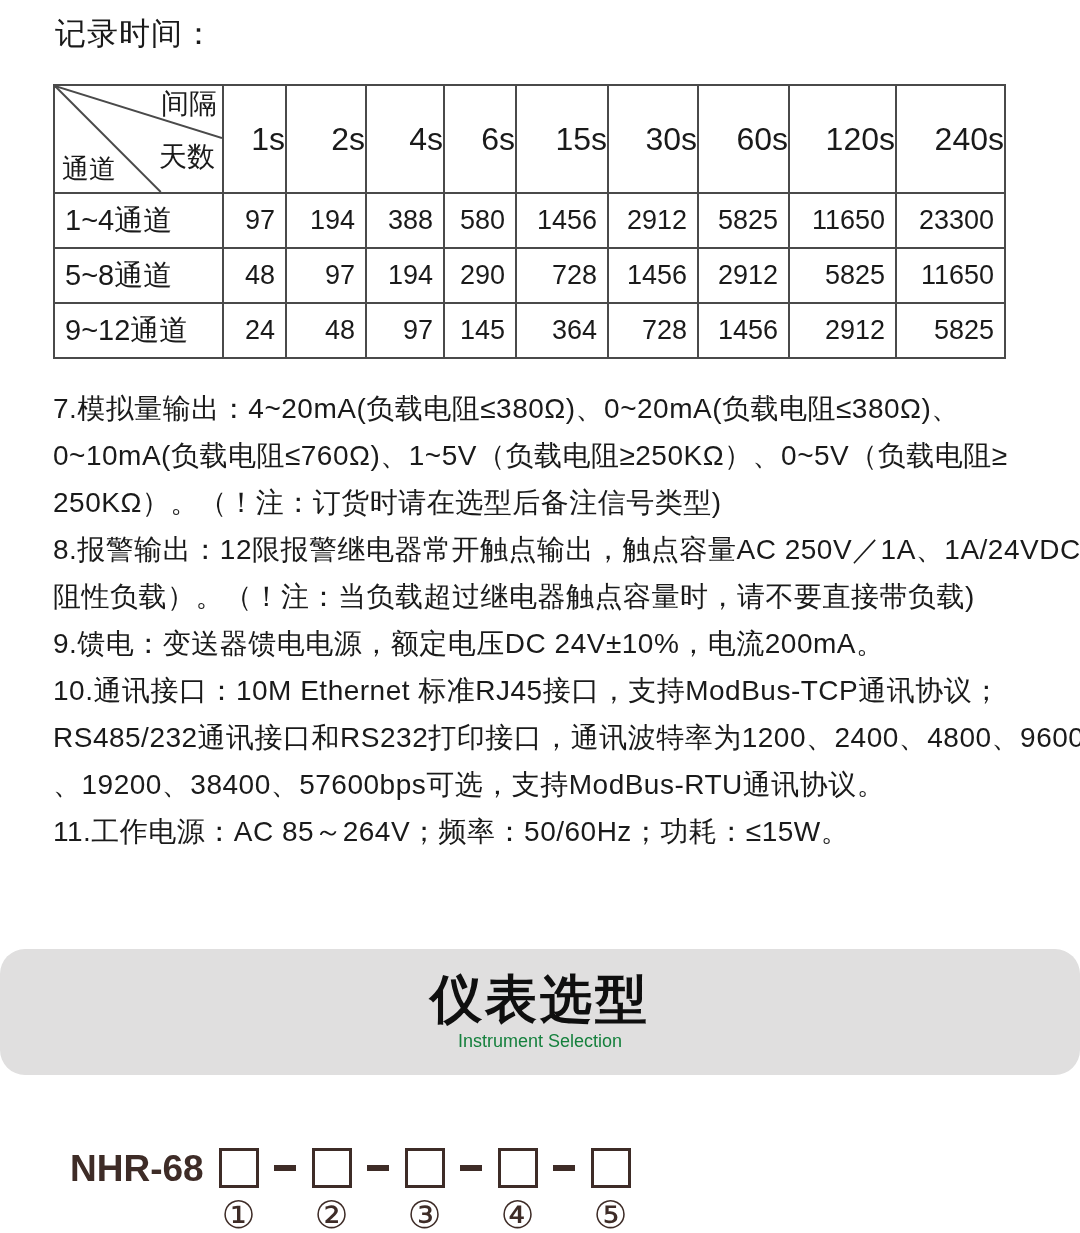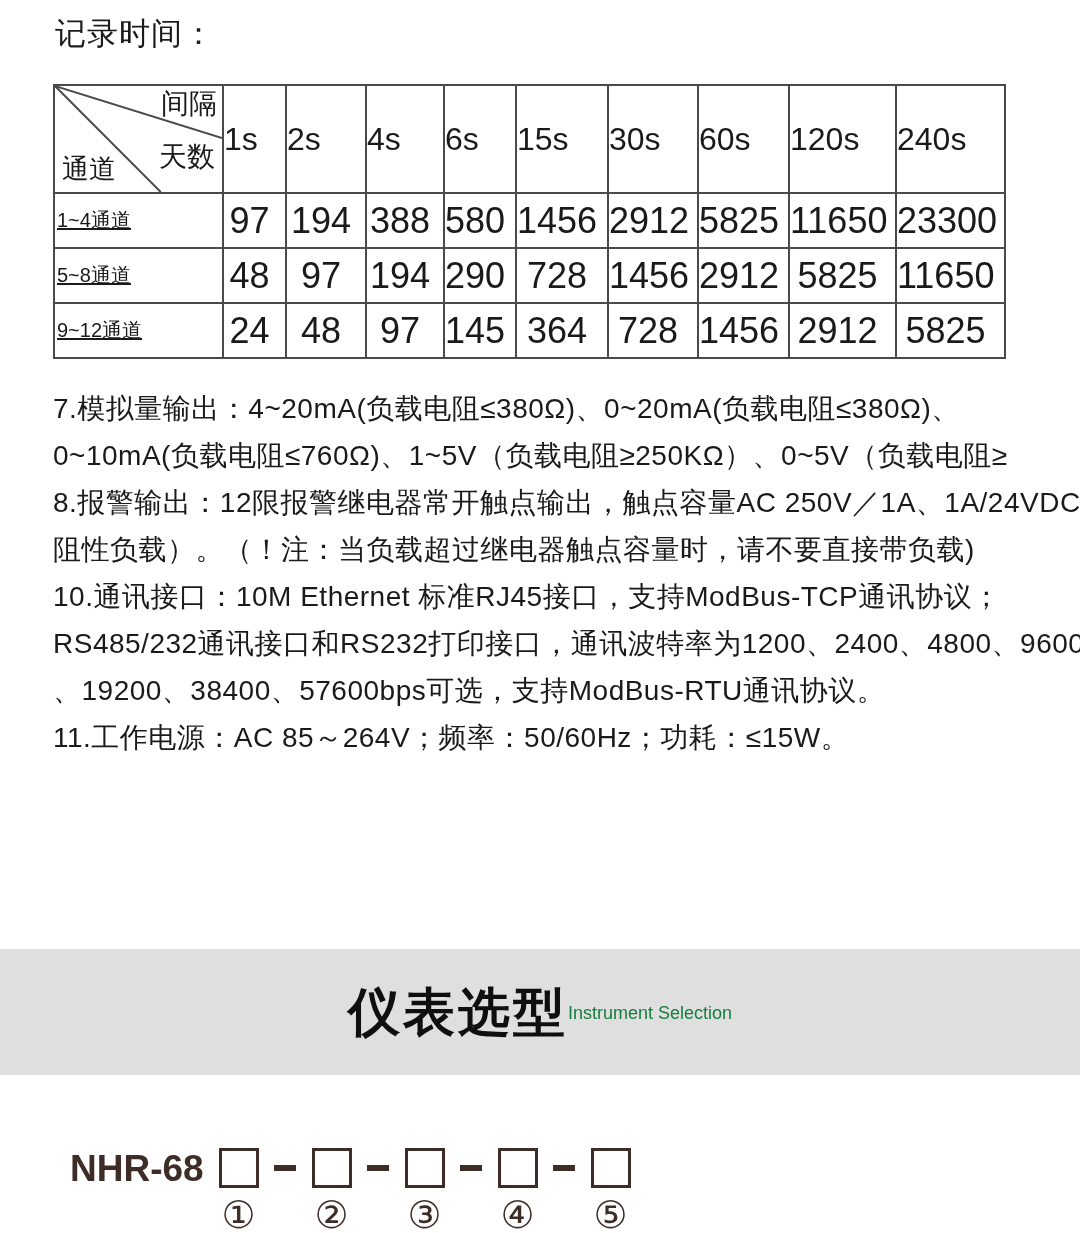--- a/index.html
+++ b/index.html
@@ -23,32 +23,32 @@
   .record-table th,.record-table td{border:2px solid var(--table-border);
     font-weight:normal;overflow:hidden;}
   .record-table thead tr{height:108px;}
   .record-table tbody tr{height:55px;}
   .corner-cell{position:relative;padding:0;}
   .corner-cell svg{position:absolute;left:0;top:0;width:100%;height:100%;display:block;}
   .corner-label{position:absolute;font-size:28px;line-height:1.1;white-space:nowrap;}
   .corner-interval{right:5px;top:3px;}
   .corner-days{left:88px;top:56px;margin-left:16px;}
   .corner-channel{left:7px;top:69px;font-size:27px;}
-  .interval-cell{font-size:32px;text-align:left;vertical-align:middle;}
-  .channel-cell{font-size:20px;text-align:left;padding-left:2px;vertical-align:middle;text-decoration:underline;}
-  .value-cell{font-size:36px;text-align:center;padding-right:10px;vertical-align:middle;}
+  .interval-cell{font-size:32px;text-align:right;vertical-align:middle;}
+  .channel-cell{font-size:29px;text-align:left;padding-left:10px;vertical-align:middle;}
+  .value-cell{font-size:27px;text-align:right;padding-right:10px;vertical-align:middle;}
 
   
   .specs{position:absolute;left:53px;top:385px;width:1010px;}
   .spec-line{font-size:28px;line-height:47px;white-space:nowrap;letter-spacing:0.5px;}
 
   
   .banner{position:absolute;left:0;top:949px;width:1080px;height:126px;
-    background:var(--banner-bg);display:flex;flex-direction:row;
-    align-items:center;justify-content:center;}
+    background:var(--banner-bg);display:flex;flex-direction:column;
+    align-items:center;justify-content:center;border-radius:25px;}
   .banner-title{font-size:52px;font-weight:bold;letter-spacing:3px;color:#0f0f0f;line-height:56px;}
   .banner-subtitle{font-size:18px;line-height:26px;color:#15803d;margin-top:1px;}
 
   
   .model-row{position:absolute;left:70px;top:1146px;display:flex;align-items:flex-start;}
   .model-prefix{font-size:37px;font-weight:bold;color:var(--accent-brown);
     margin-top:4px;margin-right:15px;letter-spacing:0px;line-height:1;}
   .model-slots{display:flex;align-items:flex-start;}
   .model-unit{width:40px;display:flex;flex-direction:column;align-items:center;margin-top:2px;}
   .option-box{width:40px;height:40px;border:3px solid var(--accent-brown);background:#fff;}
@@ -135,22 +135,24 @@
           <td class="value-cell">1456</td>
           <td class="value-cell">2912</td>
           <td class="value-cell">5825</td>
         </tr>
       </tbody>
   </table>
 
   <div class="specs">
       <div class="spec-line">7.模拟量输出：4~20mA(负载电阻≤380Ω)、0~20mA(负载电阻≤380Ω)、</div>
       <div class="spec-line">0~10mA(负载电阻≤760Ω)、1~5V（负载电阻≥250KΩ）、0~5V（负载电阻≥</div>
+      <div class="spec-line">250KΩ）。（！注：订货时请在选型后备注信号类型)</div>
       <div class="spec-line">8.报警输出：12限报警继电器常开触点输出，触点容量AC 250V／1A、1A/24VDC（</div>
       <div class="spec-line">阻性负载）。（！注：当负载超过继电器触点容量时，请不要直接带负载)</div>
+      <div class="spec-line">9.馈电：变送器馈电电源，额定电压DC 24V±10%，电流200mA。</div>
       <div class="spec-line">10.通讯接口：10M Ethernet 标准RJ45接口，支持ModBus-TCP通讯协议；</div>
       <div class="spec-line">RS485/232通讯接口和RS232打印接口，通讯波特率为1200、2400、4800、9600</div>
       <div class="spec-line">、19200、38400、57600bps可选，支持ModBus-RTU通讯协议。</div>
       <div class="spec-line">11.工作电源：AC 85～264V；频率：50/60Hz；功耗：≤15W。</div>
     </div>
 
   <div class="banner">
     <div class="banner-title">仪表选型</div>
     <div class="banner-subtitle">Instrument Selection</div>
   </div>

